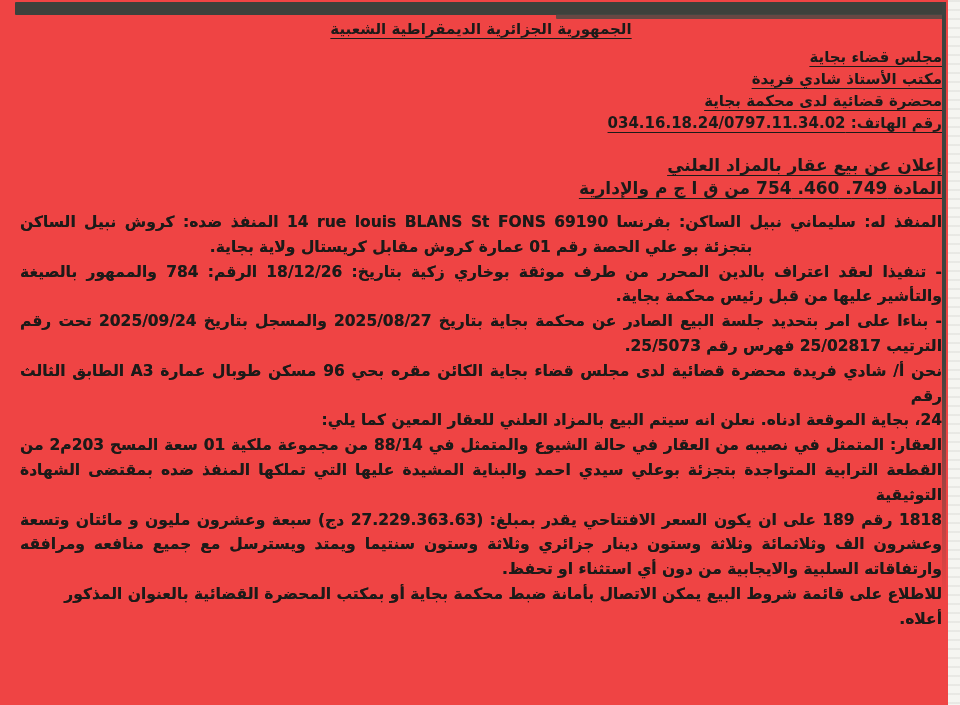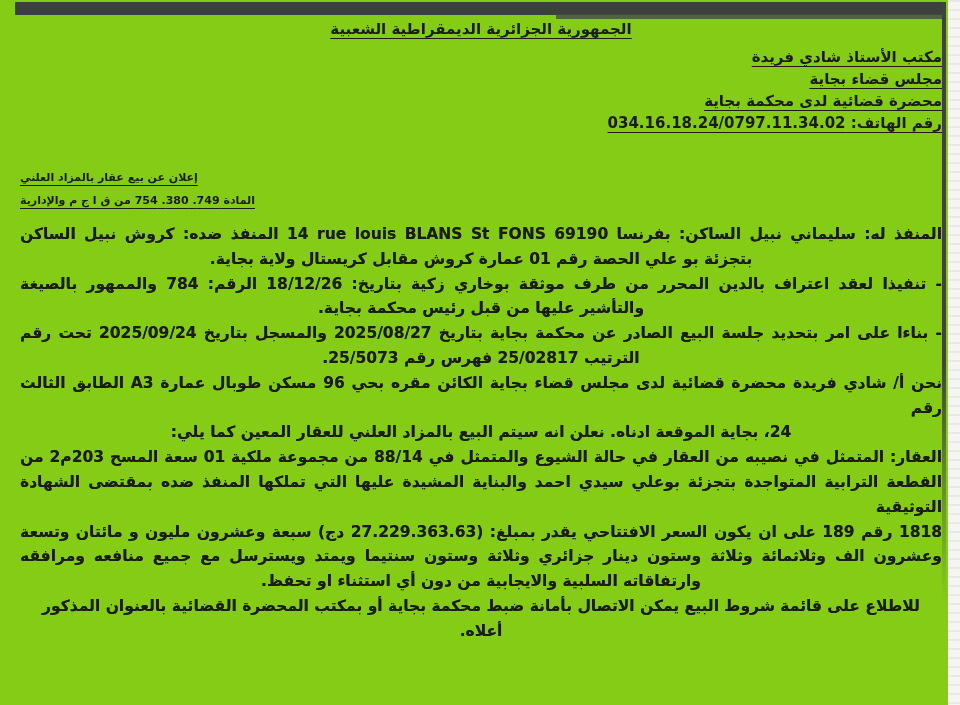--- a/index.html
+++ b/index.html
@@ -1,64 +1,64 @@
 <!DOCTYPE html>
 <html lang="ar"><head>
 <meta charset="utf-8">
 <style>
   html,body{margin:0;padding:0;background:#ffffff;}
   .page{
     position:relative;width:960px;height:705px;overflow:hidden;
-    background:#84cc16;
+    background:#ef4444;
     font-family:"DejaVu Sans",sans-serif;
     font-weight:700;color:#1b1b19;
   }
   
   .scan-top-edge{position:absolute;left:15px;top:2px;width:931px;height:13px;background:#3d413c;border-radius:1px;}
   .scan-top-edge2{position:absolute;left:556px;top:14px;width:390px;height:5px;background:#454944;opacity:.8;border-radius:1px;}
   .scan-right-line{position:absolute;left:942px;top:2px;width:4px;height:600px;
     background:linear-gradient(180deg,#3f423e 0%,#3f423e 60%,rgba(63,66,62,.5) 78%,rgba(63,66,62,0) 100%);}
   .scan-right-strip{position:absolute;left:948px;top:0;width:12px;height:705px;background:#f5f5f1;
     background-image:repeating-linear-gradient(178deg,rgba(120,120,115,.10) 0 2px,rgba(0,0,0,0) 2px 9px);}
   
   .content{position:absolute;top:19px;right:18px;left:20px;direction:rtl;}
   .u{text-decoration:underline;text-decoration-thickness:1.4px;text-underline-offset:4px;}
   .hdr{text-align:center;font-size:15px;line-height:21px;letter-spacing:.2px;}
   .office{text-align:right;font-size:15px;line-height:22px;margin-top:6px;}
-  .titleblock{text-align:left;font-size:11px;line-height:23px;margin-top:32px;}
+  .titleblock{text-align:right;font-size:17px;line-height:23px;margin-top:20px;}
   .bodyblock{margin-top:10px;font-size:15.5px;line-height:24.8px;text-shadow:0 0 .4px rgba(0,0,0,.55);}
   .lj{text-align:justify;text-align-last:justify;}
-  .lr{text-align:center;}
+  .lr{text-align:right;}
   .lc{text-align:center;}
 </style>
 </head>
 <body>
 
 <div class="page">
   <div class="scan-top-edge"></div>
   <div class="scan-top-edge2"></div>
   <div class="scan-right-line"></div>
   <div class="scan-right-strip"></div>
 
   <div class="content">
 
     <div class="hdr">
       <div class="u">الجمهورية الجزائرية الديمقراطية الشعبية</div>
     </div>
 
     <div class="office">
+      <div class="u">مجلس قضاء بجاية</div>
       <div class="u">مكتب الأستاذ شادي فريدة</div>
-      <div class="u">مجلس قضاء بجاية</div>
       <div class="u">محضرة قضائية لدى محكمة بجاية</div>
       <div class="u">رقم الهاتف: 034.16.18.24/0797.11.34.02</div>
     </div>
 
     <div class="titleblock">
       <div class="u">إعلان عن بيع عقار بالمزاد العلني</div>
-      <div class="u">المادة 749. 380. 754 من ق ا ج م والإدارية</div>
+      <div class="u">المادة 749. 460. 754 من ق ا ج م والإدارية</div>
     </div>
 
     <div class="bodyblock">
       <div class="lj">المنفذ له: سليماني نبيل الساكن: بفرنسا ‪14 rue louis BLANS St FONS 69190‬ المنفذ ضده: كروش نبيل الساكن</div>
       <div class="lc">بتجزئة بو علي الحصة رقم 01 عمارة كروش مقابل كريستال ولاية بجاية.</div>
       <div class="lj">- تنفيذا لعقد اعتراف بالدين المحرر من طرف موثقة بوخاري زكية بتاريخ: 18/12/26 الرقم: 784 والممهور بالصيغة</div>
       <div class="lr">والتأشير عليها من قبل رئيس محكمة بجاية.</div>
       <div class="lj">- بناءا على امر بتحديد جلسة البيع الصادر عن محكمة بجاية بتاريخ 2025/08/27 والمسجل بتاريخ 2025/09/24 تحت رقم</div>
       <div class="lr">الترتيب 25/02817 فهرس رقم 25/5073.</div>
       <div class="lj">نحن أ/ شادي فريدة محضرة قضائية لدى مجلس قضاء بجاية الكائن مقره بحي 96 مسكن طوبال عمارة A3 الطابق الثالث رقم</div>

